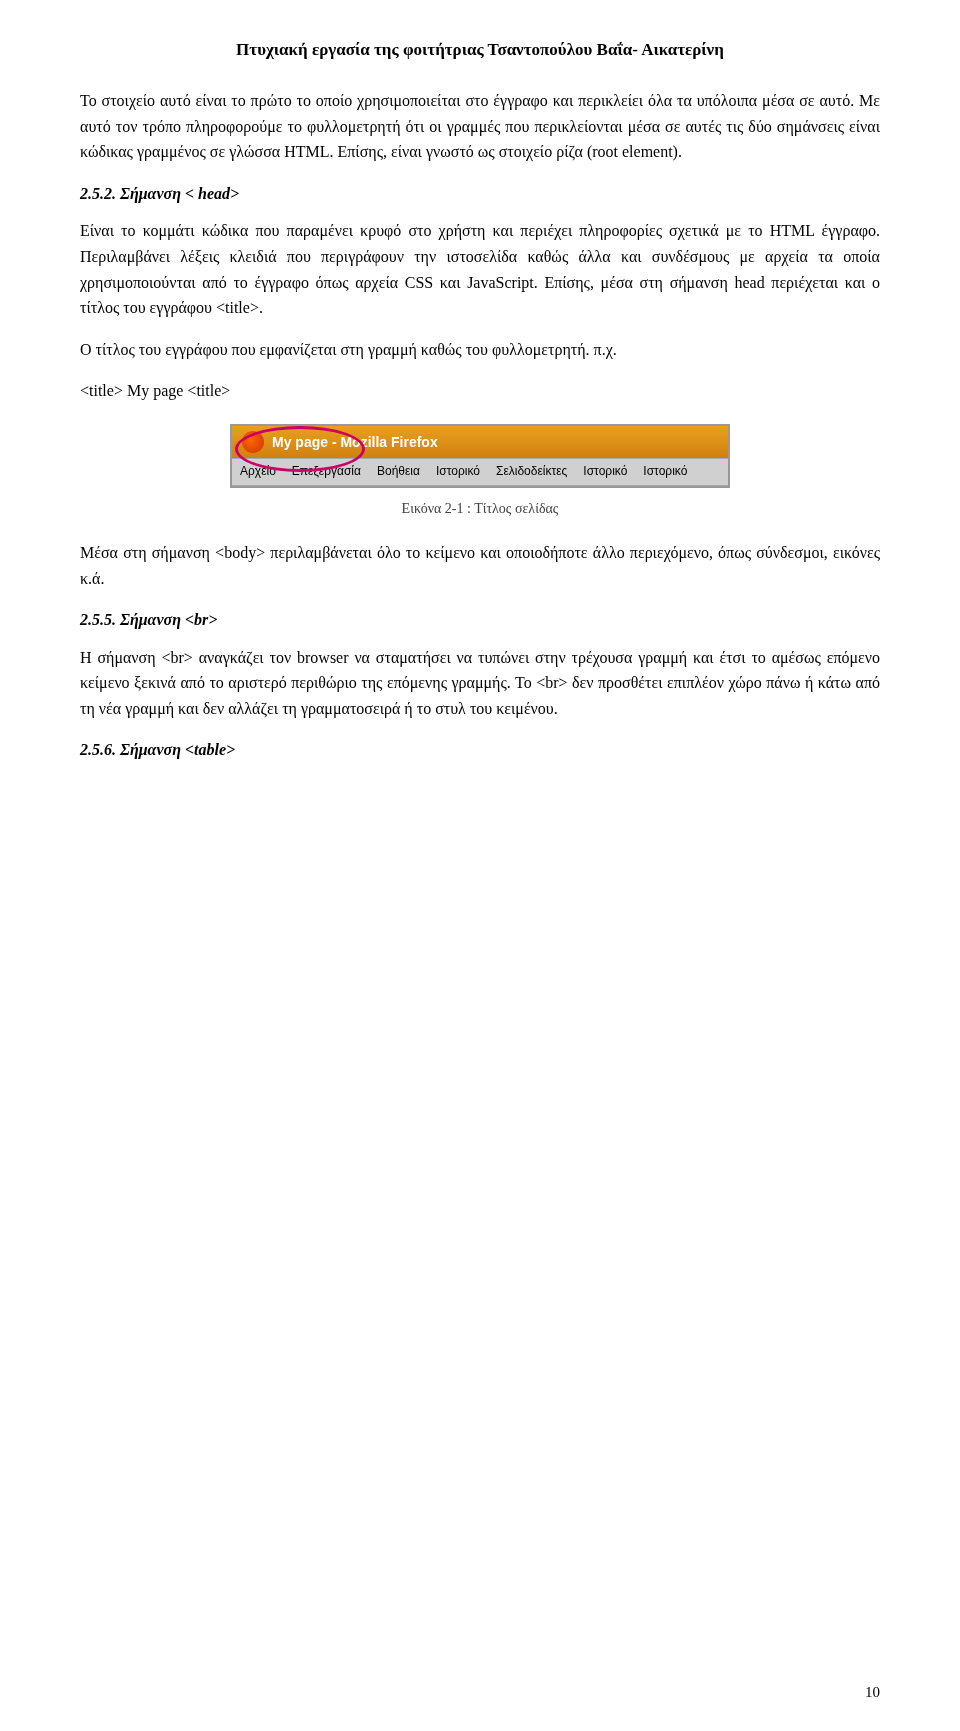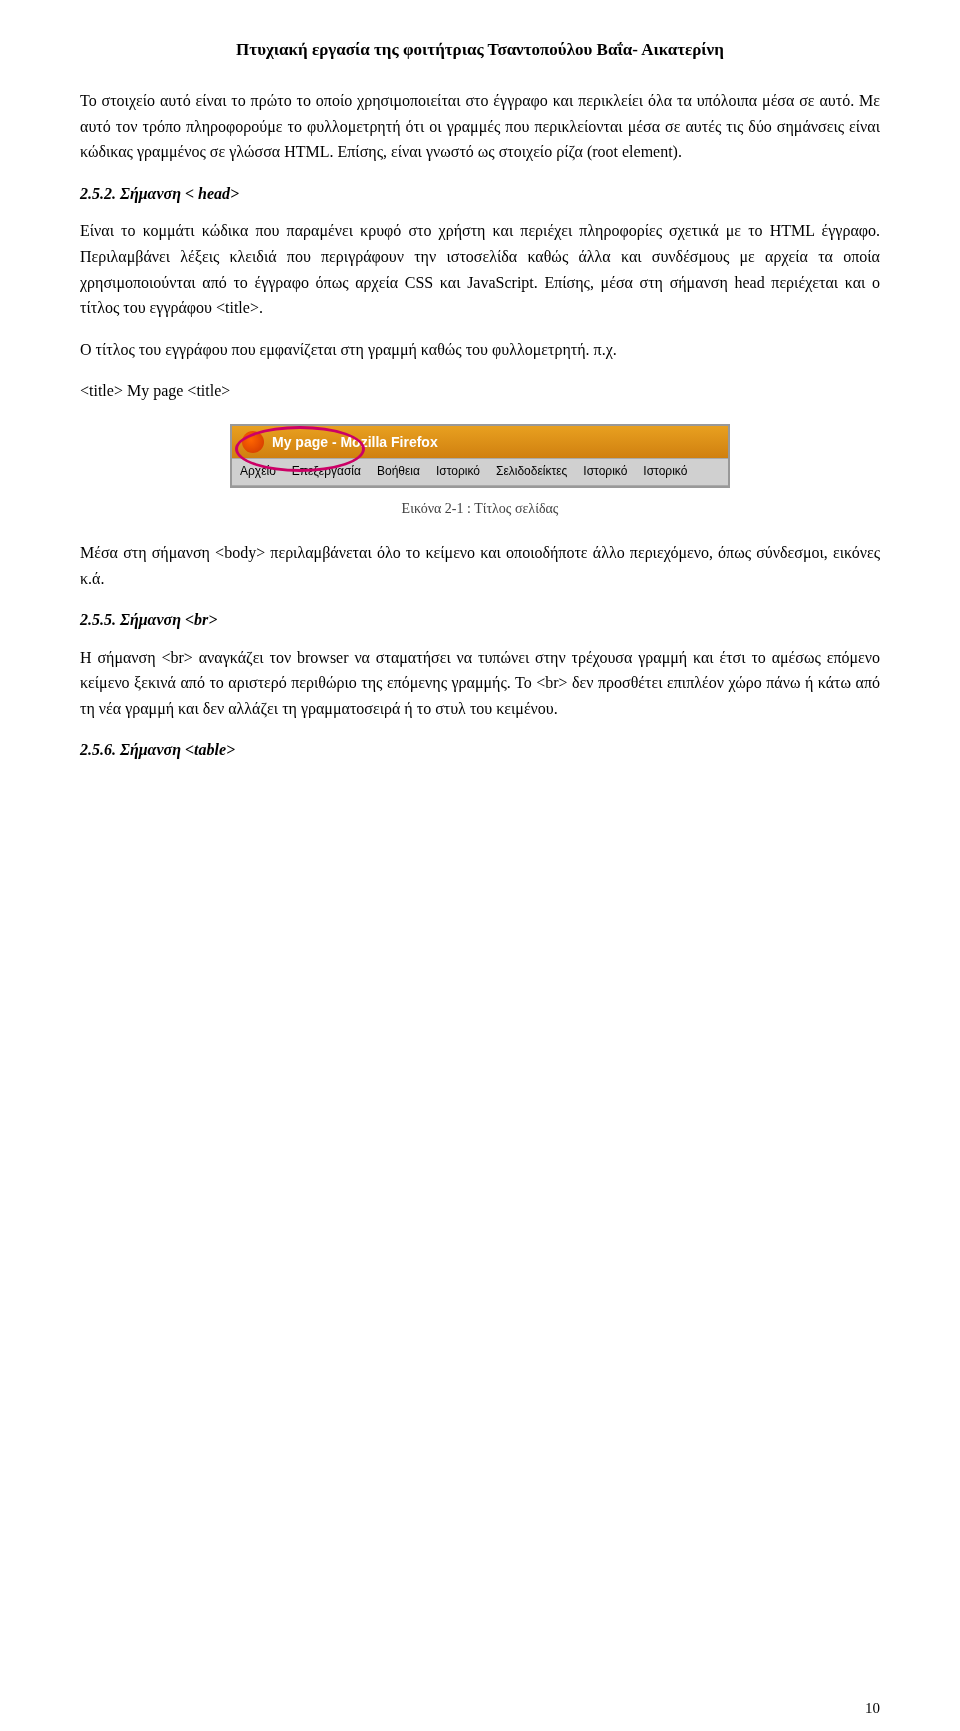--- a/index.html
+++ b/index.html
@@ -105,21 +105,21 @@
       text-align: center;
       color: #404040;
       font-size: 14px;
       margin-top: 10px;
       margin-bottom: 16px;
       font-family: "Times New Roman", Times, serif;
     }
 
     .page-number {
       position: absolute;
-      bottom: 14px;
+      bottom: 30px;
       right: 80px;
       font-family: "Times New Roman", Times, serif;
       font-size: 15px;
     }
   </style>
 </head>
 <body>
 
 <div class="page-header">Πτυχιακή εργασία της φοιτήτριας Τσαντοπούλου Βαΐα- Αικατερίνη</div>
 

